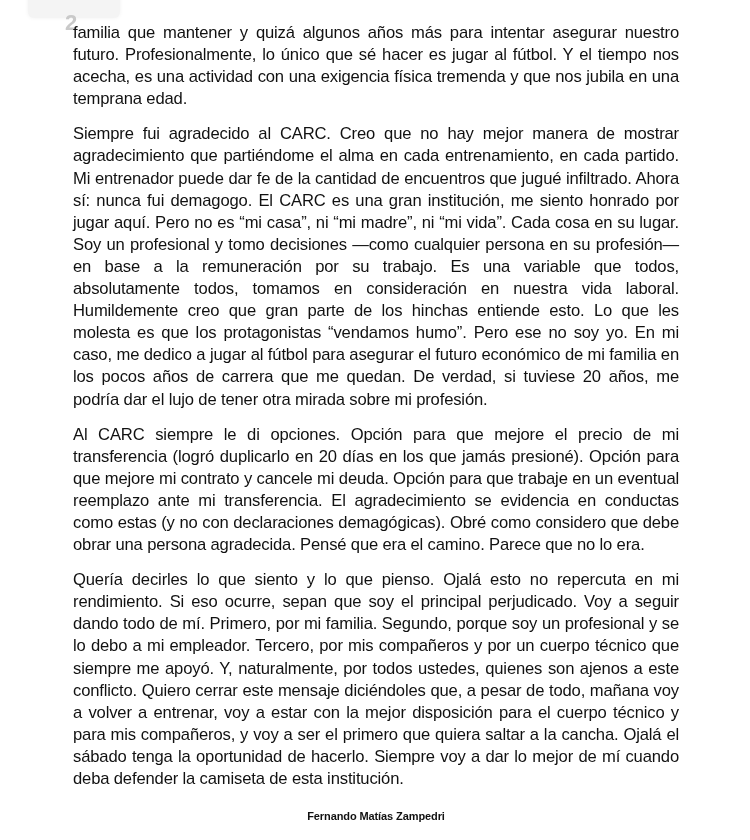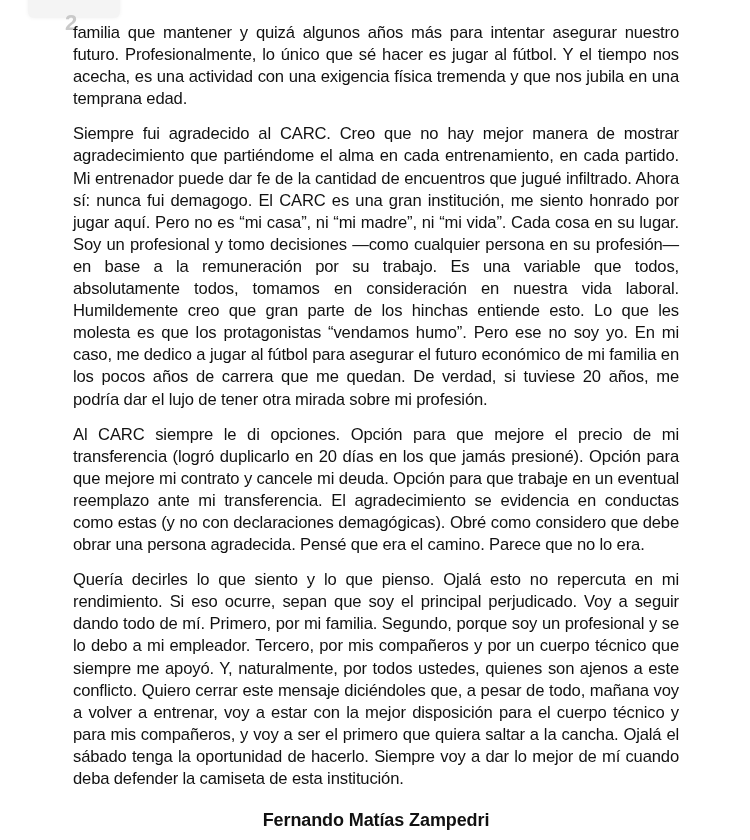--- a/index.html
+++ b/index.html
@@ -42,21 +42,21 @@
       font-size: 16.6px;
       line-height: 22.1px;
       text-align: justify;
       letter-spacing: -0.15px;
       word-spacing: 0px;
     }
     .signature {
       margin-top: 20px;
       text-align: center;
       font-weight: bold;
-      font-size: 18px;
+      font-size: 11px;
       letter-spacing: -0.1px;
     }
   </style>
 </head>
 <body>
 
 <div class="page-indicator">2 de 2</div>
 
 <div class="document">
   <p class="paragraph">familia que mantener y quizá algunos años más para intentar asegurar nuestro futuro. Profesionalmente, lo único que sé hacer es jugar al fútbol. Y el tiempo nos acecha, es una actividad con una exigencia física tremenda y que nos jubila en una temprana edad.</p>

